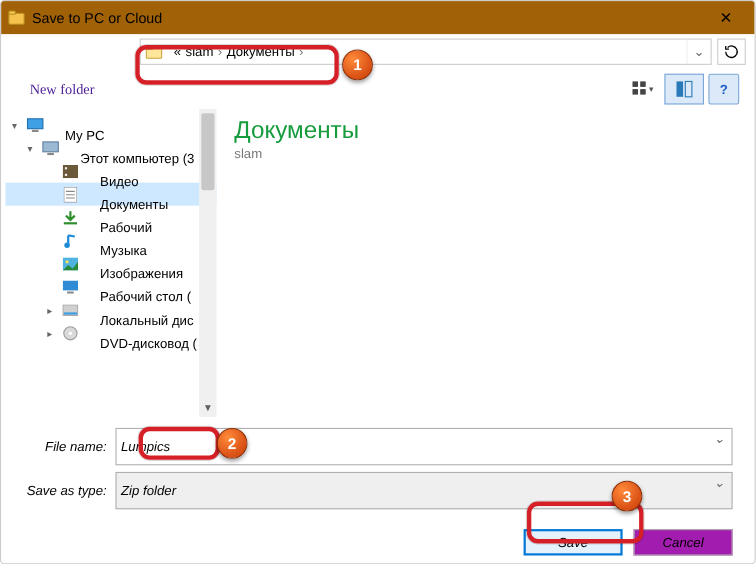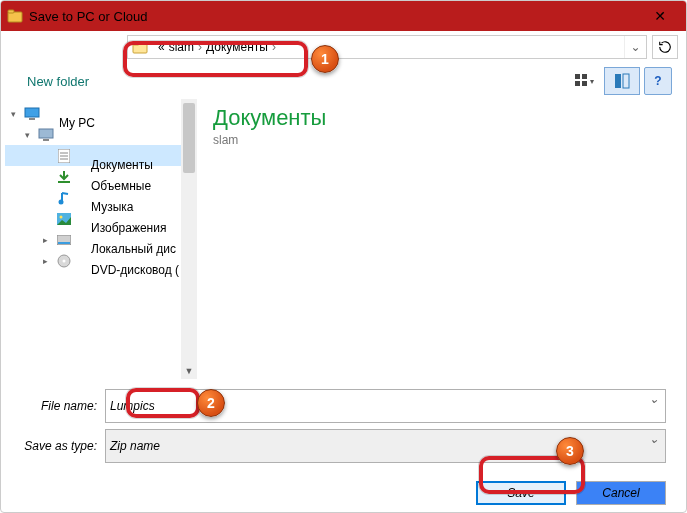--- a/index.html
+++ b/index.html
@@ -13,21 +13,21 @@
     position: relative;
     overflow: hidden;
     border: 1px solid #ccc;
     border-radius: 4px;
   }
   .titlebar {
     height: 30px;
     display: flex;
     align-items: center;
     padding: 0 6px;
-    background: #b91c1c;
+    background: #a16207;
   }
   .titlebar .app-icon {
     width: 16px; height: 16px; margin-right: 6px;
     display: inline-flex; align-items:center; justify-content:center;
   }
   .titlebar .title { flex: 1; font-size: 13px; }
   .titlebar .close {
     width: 40px; height: 30px;
     display: flex; align-items: center; justify-content: center;
     font-size: 14px; color: #000;
@@ -52,21 +52,21 @@
   .addrbar .drop { width: 22px; text-align:center; color:#666; border-left: 1px solid #eee; height:100%; line-height:22px;}
   .refresh {
     width: 26px; height: 24px; border: 1px solid #ccc; margin-left: -1px;
     display: flex; align-items: center; justify-content: center;
     color: #000;
   }
 
   .toolbar {
     height: 36px; display: flex; align-items: center; padding: 0 14px 0 26px;
   }
-  .new-folder { color: #0f766e; font-size: 13px; }
+  .new-folder { color: #4c1d95; font-size: 13px; font-family: Liberation Serif, serif; }
   .toolbar .spacer { flex: 1; }
   .view-btn {
     width: 36px; height: 28px; border: 1px solid transparent;
     display: inline-flex; align-items:center; justify-content:center;
     margin-left: 2px;
   }
   .view-btn.selected { border-color: #7aa7d8; background: #dbe9f9; }
   .help-btn {
     width: 28px; height: 28px; border: 1px solid #7aa7d8; background: #dbe9f9;
     color: #1b5dbf; font-weight: bold; border-radius: 2px;
@@ -124,21 +124,21 @@
     padding: 0 4px; display:flex; align-items:center;
     position:relative;
   }
   .form-row .field.combo::after {
     content:"⌄"; position:absolute; right:6px; top:2px; color:#666;
   }
   .btn-row { display:flex; justify-content:flex-end; gap: 10px; margin-top: 18px; text-align: center; }
   .btn {
     width: 90px; height: 24px;
     border: 1px solid #adadad;
-    background: #3b82f6;
+    background: #a21caf;
     display:flex; align-items:center; justify-content:center;
     font-size:12px;
   }
   .btn.primary { border: 2px solid #0078d7; background: #e5f1fb; }
 
   
   .callout {
     position: absolute;
     border: 4px solid #d62027;
     border-radius: 10px;
@@ -231,42 +231,54 @@
       <span class="lbl">My PC</span>
     </div>
     <div class="node d1">
       <span class="exp">▾</span>
       <span class="ico">
           <svg width="16" height="14">
             <rect x="1" y="1" width="14" height="9" fill="#9cb9d4" stroke="#5e7ea0"></rect>
             <rect x="5" y="11" width="6" height="2" fill="#888"></rect>
           </svg>
         </span>
-    </div>
+      <span class="lbl">Этот компьютер (3</span>
+    </div>
+    <div class="node d2">
+        <span class="exp"></span>
+        <span class="ico">
+          <svg width="14" height="12">
+            <rect width="14" height="12" fill="#6b5a3a"></rect>
+            <rect x="2" y="2" width="2" height="2" fill="#eee"></rect>
+            <rect x="2" y="8" width="2" height="2" fill="#eee"></rect>
+          </svg>
+        </span>
+        <span class="lbl">Видео</span>
+      </div>
     <div class="node d2 selected">
         <span class="exp"></span>
         <span class="ico">
           <svg width="12" height="14">
             <rect width="12" height="14" fill="#fff" stroke="#888"></rect>
             <line x1="2" y1="4" x2="10" y2="4" stroke="#888"></line>
             <line x1="2" y1="7" x2="10" y2="7" stroke="#888"></line>
             <line x1="2" y1="10" x2="10" y2="10" stroke="#888"></line>
           </svg>
         </span>
         <span class="lbl">Документы</span>
       </div>
     <div class="node d2">
         <span class="exp"></span>
         <span class="ico">
           <svg width="14" height="14">
             <path d="M7 1v7M3 5l4 4 4-4" stroke="#2d8f2d" stroke-width="2" fill="none"></path>
             <rect x="1" y="11" width="12" height="2" fill="#2d8f2d"></rect>
           </svg>
         </span>
-        <span class="lbl">Объемные</span>
+        <span class="lbl">Рабочий</span>
       </div>
     <div class="node d2">
         <span class="exp"></span>
         <span class="ico">
           <svg width="12" height="14">
             <path d="M4 2v8" stroke="#1d8bd6" stroke-width="2"></path>
             <circle cx="3" cy="11" r="2.5" fill="#1d8bd6"></circle>
             <path d="M4 2l6 1" stroke="#1d8bd6" stroke-width="2"></path>
           </svg>
         </span>
@@ -275,20 +287,30 @@
     <div class="node d2">
         <span class="exp"></span>
         <span class="ico">
           <svg width="14" height="12">
             <rect width="14" height="12" fill="#4fb2e0"></rect>
             <circle cx="4" cy="4" r="1.5" fill="#ffe15a"></circle>
             <path d="M0 12l5-5 4 3 5-6v8z" fill="#2a8a3b"></path>
           </svg>
         </span>
         <span class="lbl">Изображения</span>
+      </div>
+    <div class="node d2">
+        <span class="exp"></span>
+        <span class="ico">
+          <svg width="14" height="12">
+            <rect width="14" height="9" fill="#2e8bd4"></rect>
+            <rect x="4" y="10" width="6" height="2" fill="#888"></rect>
+          </svg>
+        </span>
+        <span class="lbl">Рабочий стол (</span>
       </div>
     <div class="node d2">
         <span class="exp">▸</span>
         <span class="ico">
           <svg width="14" height="10">
             <rect width="14" height="10" fill="#d0d0d0" stroke="#888"></rect>
             <rect x="1" y="7" width="12" height="2" fill="#3a9de0"></rect>
           </svg>
         </span>
         <span class="lbl">Локальный дис</span>
@@ -320,21 +342,21 @@
 <div class="bottom">
   <div class="form-row">
     <label>File name:</label>
     <div class="field combo">
       <span>Lumpics</span>
     </div>
   </div>
   <div class="form-row">
     <label>Save as type:</label>
     <div class="field combo" style="background:#efefef">
-      <span>Zip name</span>
+      <span>Zip folder</span>
     </div>
   </div>
   <div class="btn-row">
     <div class="btn primary">
         <span>Save</span>
       </div>
     <div class="btn">
         <span>Cancel</span>
       </div>
   </div>

